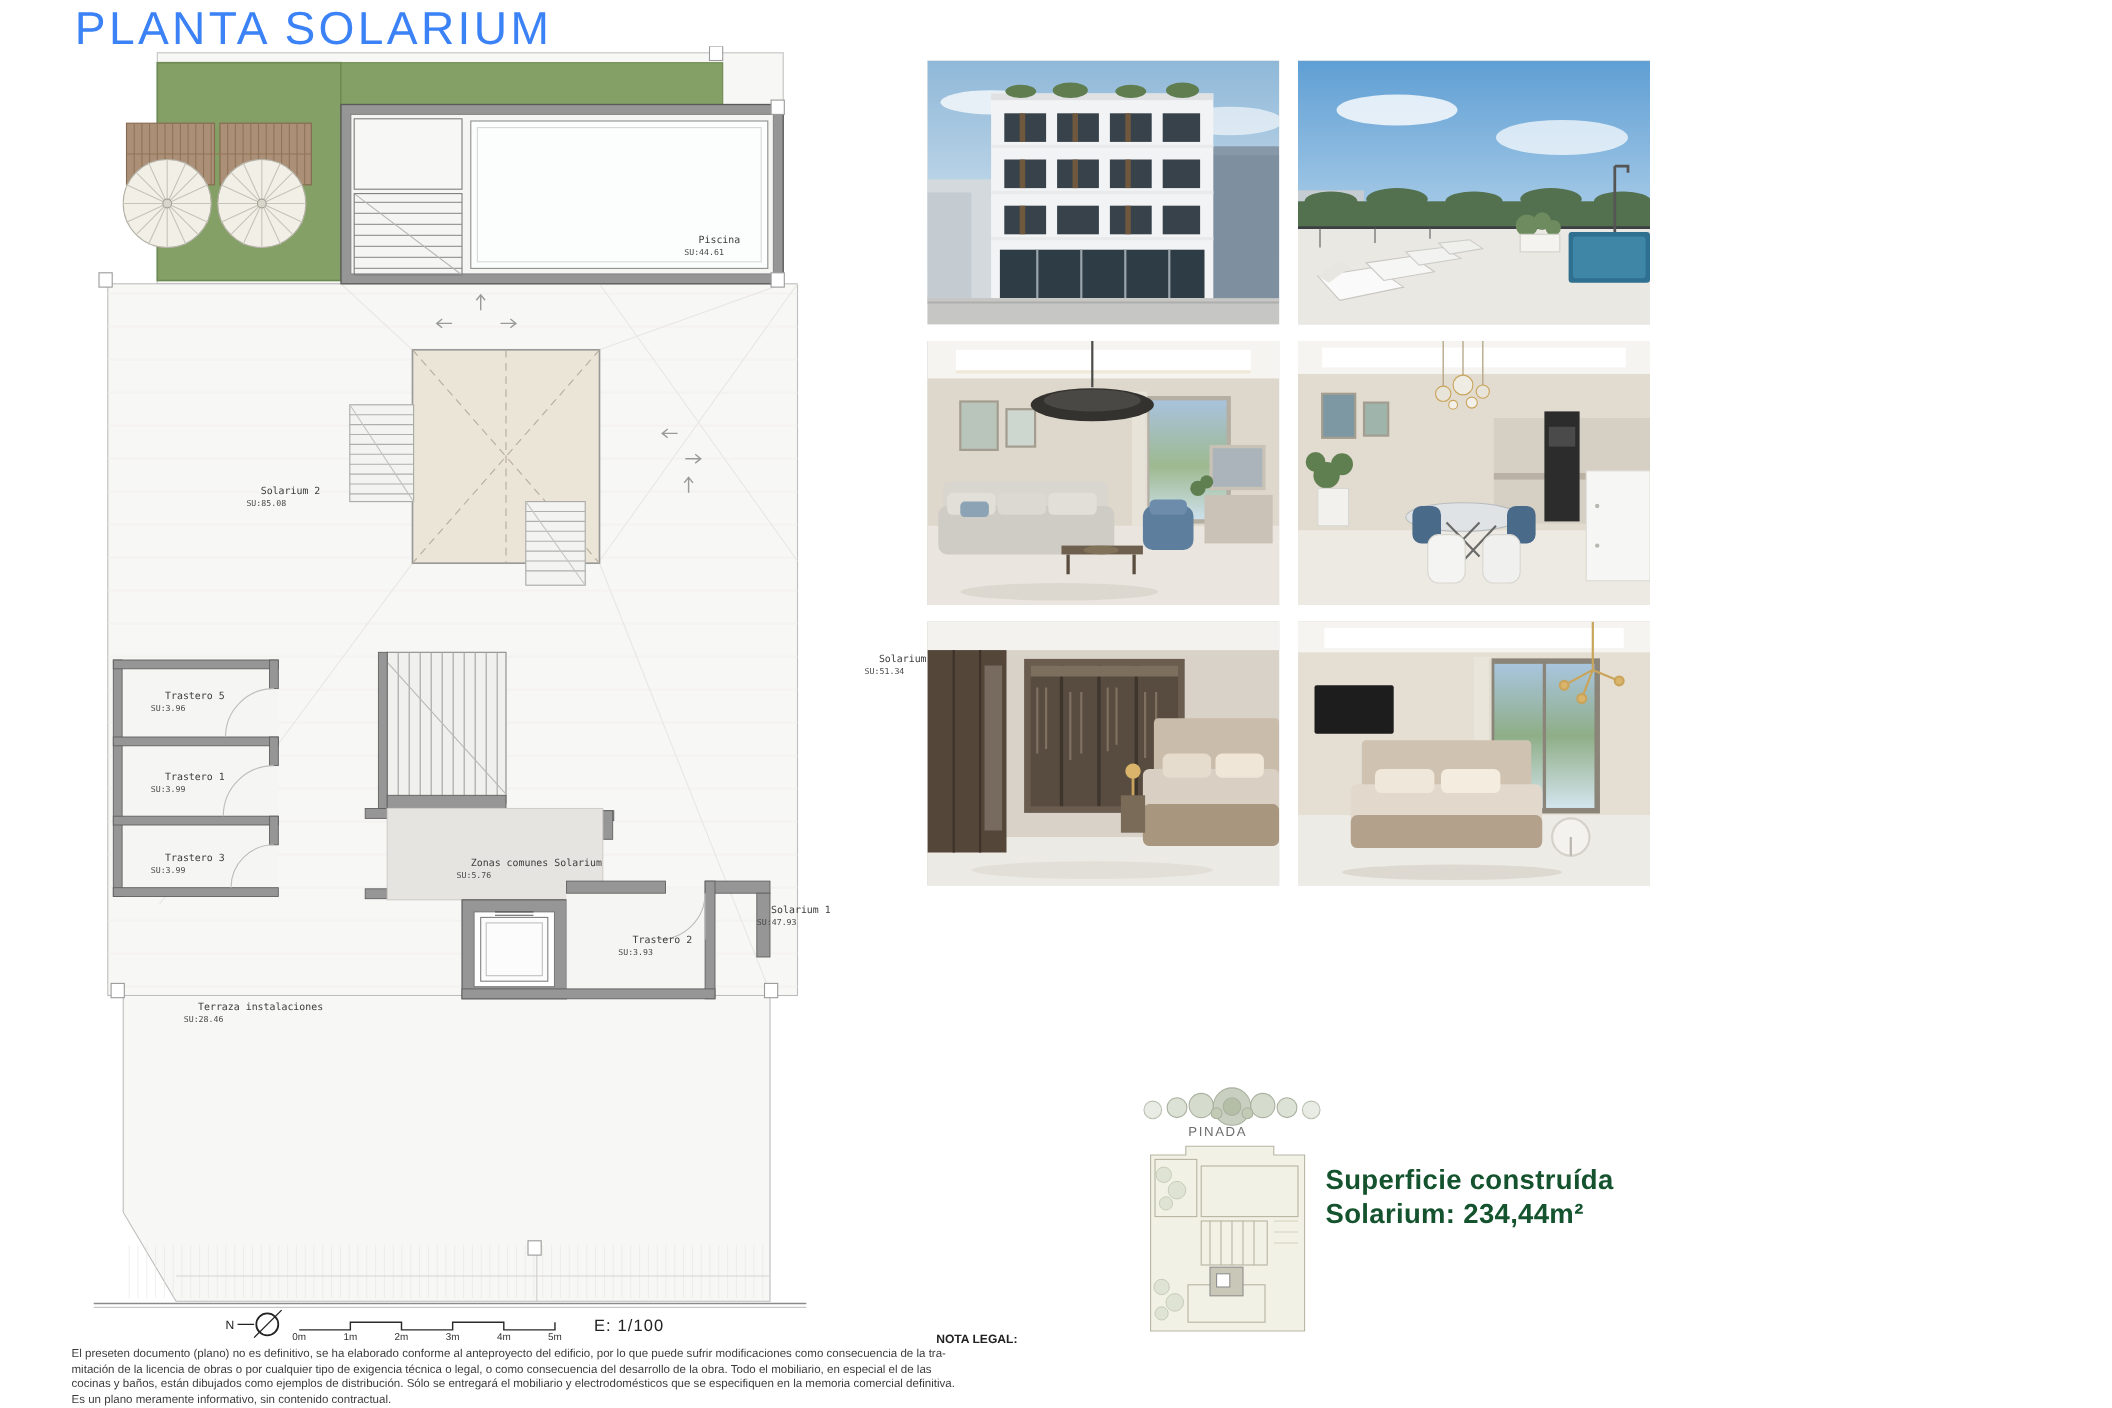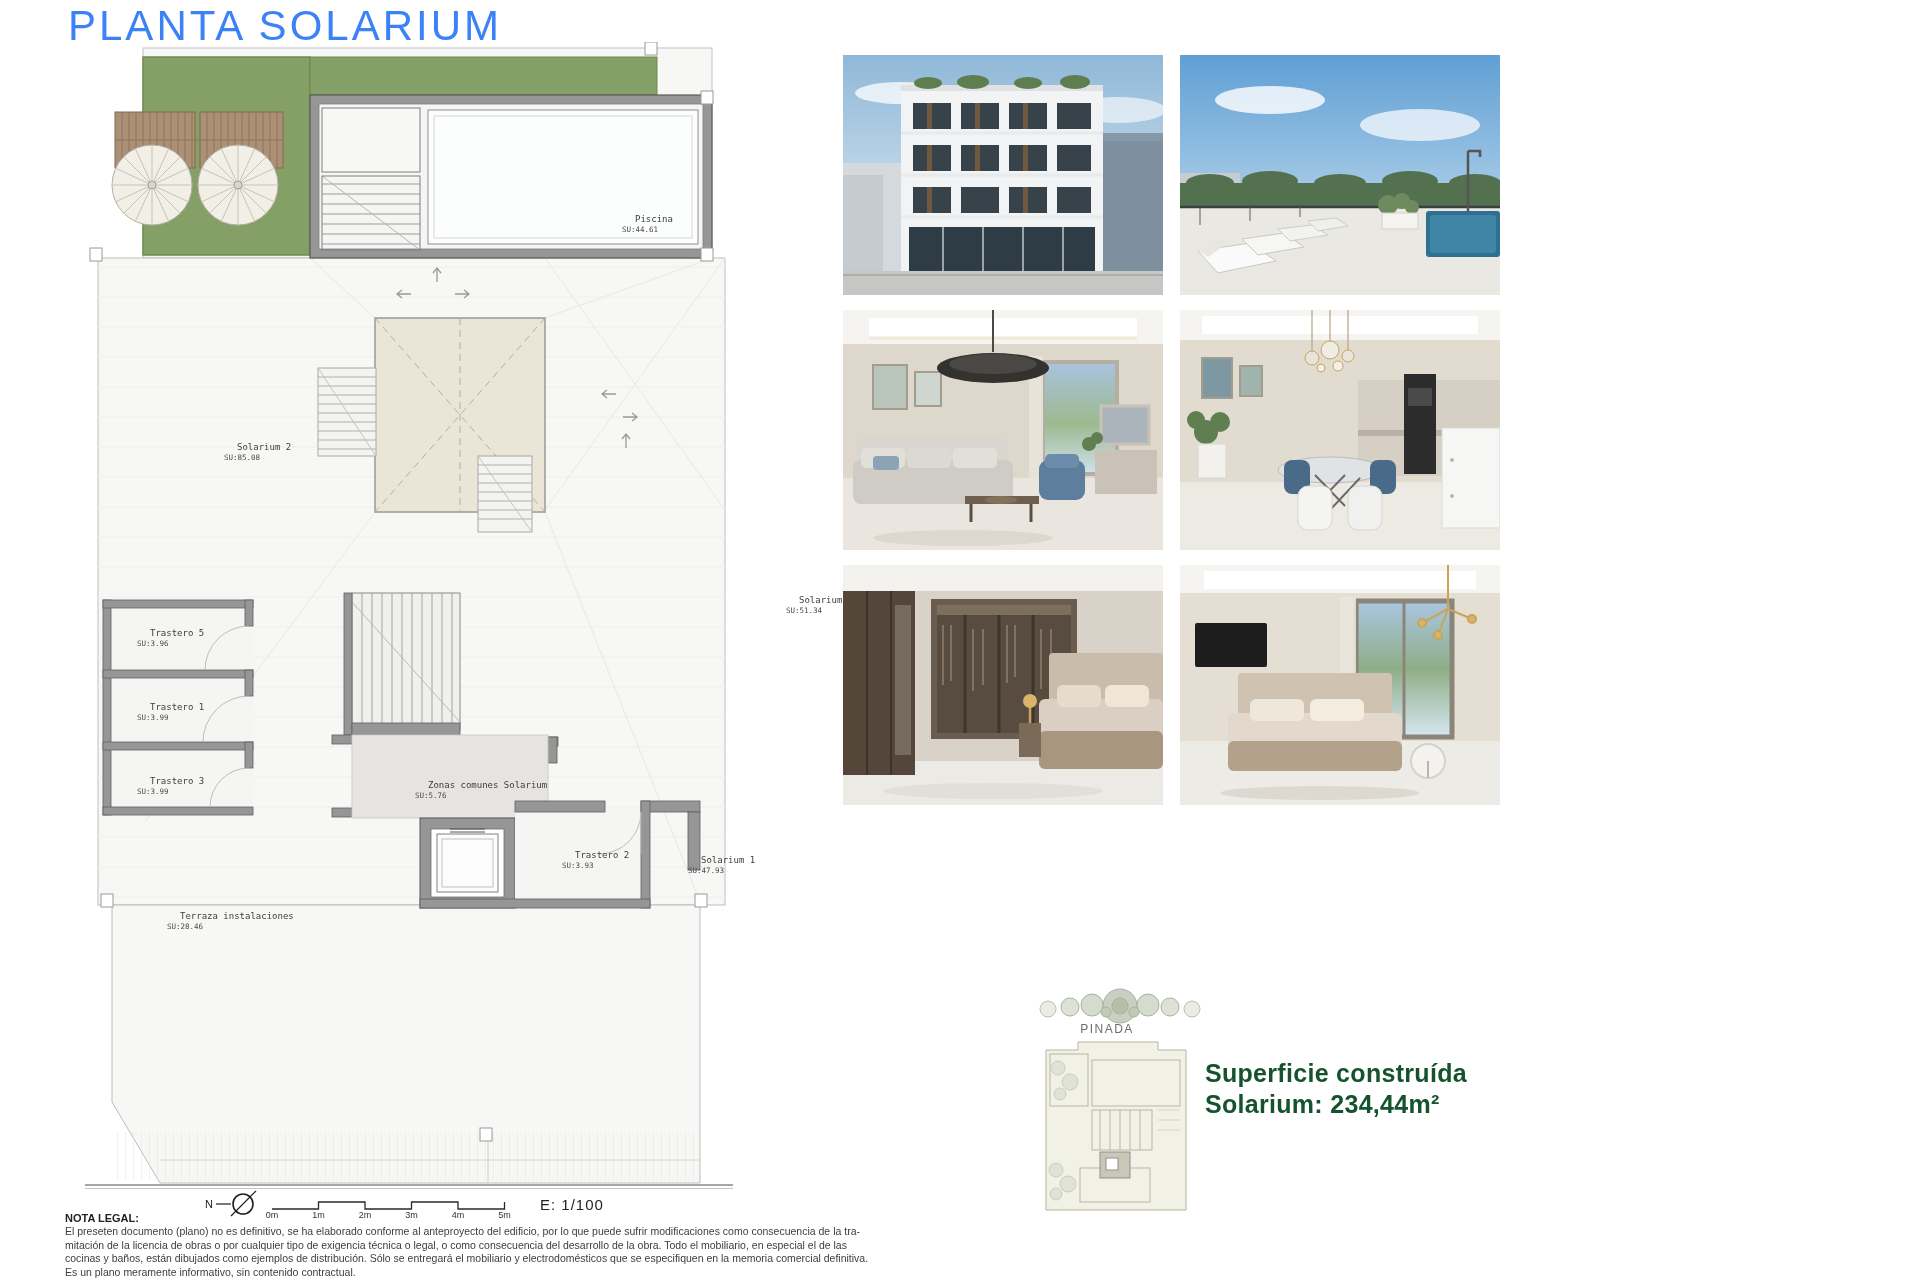--- a/index.html
+++ b/index.html
@@ -4,21 +4,21 @@
 <style>
   html,body{margin:0;padding:0;background:#ffffff;}
   .page{position:relative;width:1920px;height:1280px;background:#ffffff;overflow:hidden;
         font-family:"Liberation Sans",sans-serif;}
   .abs{position:absolute;}
   .title{font-size:42px;font-weight:400;letter-spacing:3px;color:#3b82f6;}
   .room-label{font-family:"DejaVu Sans Mono",monospace;color:#3c3c3c;line-height:10px;white-space:nowrap;}
   .room-label .rname{font-size:9px;display:block;padding-left:13px;}
   .room-label .rsu{font-size:7.5px;display:block;color:#4a4a4a;margin-top:1px;}
   .legal{color:#3d3d3d;width:860px;}
-  .legal .lh{font-size:11px;font-weight:700;color:#222;margin-bottom:1px;}
+  .legal .lh{font-size:11px;font-weight:700;color:#222;margin-bottom:1px;text-align:right;}
   .legal .ll{font-size:10.5px;line-height:13.5px;white-space:nowrap;}
   .summary{color:#14532d;font-weight:700;font-size:25px;line-height:31px;letter-spacing:.3px;}
   .pinada{font-size:12px;letter-spacing:1.5px;color:#6e6e6e;text-align:center;width:150px;}
   .gallery{position:absolute;left:843px;top:55px;display:grid;
            grid-template-columns:320px 320px;grid-auto-rows:240px;column-gap:17px;row-gap:15px;}
   .photo{width:320px;height:240px;overflow:hidden;background:#dddddd;}
   .photo svg{display:block;width:100%;height:100%;}
   svg text{font-family:"Liberation Sans",sans-serif;}
 </style>
 </head>
@@ -218,21 +218,21 @@
     <span class="rsu">SU:3.99</span>
   </div>
   <div class="abs room-label" style="left:415px;top:752px;margin-top:28px;">
     <span class="rname">Zonas comunes Solarium</span>
     <span class="rsu">SU:5.76</span>
   </div>
   <div class="abs room-label" style="left:562px;top:850px;">
     <span class="rname">Trastero 2</span>
     <span class="rsu">SU:3.93</span>
   </div>
-  <div class="abs room-label" style="left:688px;top:855px;">
+  <div class="abs room-label" style="left:688px;top:823px;">
     <span class="rname">Solarium 1</span>
     <span class="rsu">SU:47.93</span>
   </div>
   <div class="abs room-label" style="left:167px;top:911px;">
     <span class="rname">Terraza instalaciones</span>
     <span class="rsu">SU:28.46</span>
   </div>
 
   <svg class="abs" style="left:195px;top:1186px;" width="430" height="34" viewBox="0 0 430 34">
     <text x="10" y="22" font-size="11" fill="#222">N</text>

